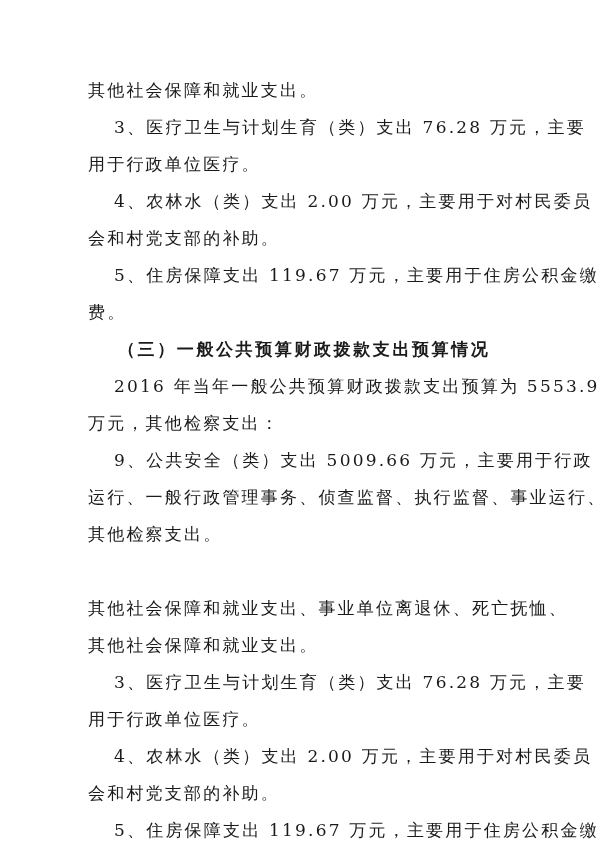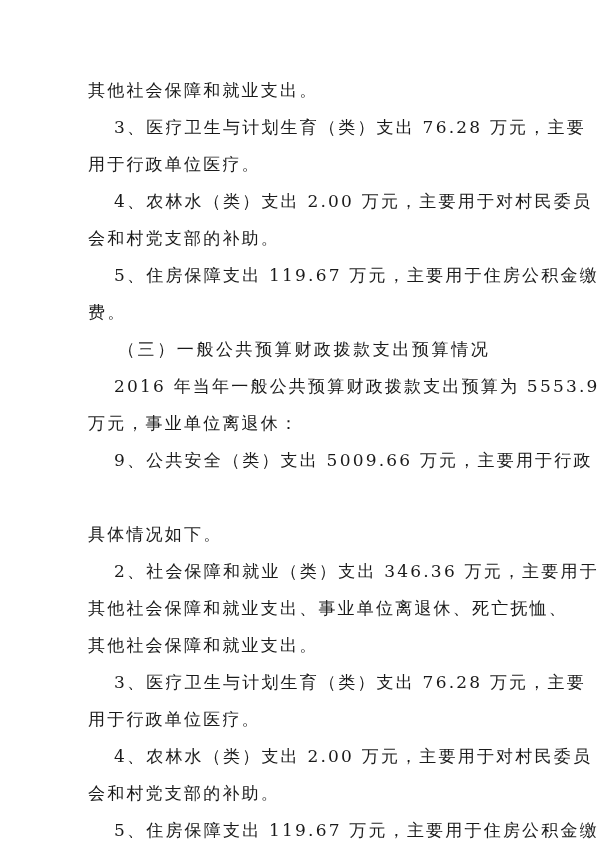--- a/index.html
+++ b/index.html
@@ -2,39 +2,39 @@
 <html><head>
 <meta charset="utf-8">
 <style>
   html, body { margin: 0; padding: 0; background: #ffffff; }
   body { width: 600px; height: 848px; position: relative; overflow: hidden;
          font-family: "DejaVu Serif", "Liberation Serif", serif; color: #1a1a1a; }
   .page { position: absolute; left: 0; top: 0; width: 600px; height: 804px; padding-left: 16px; }
   .line { position: absolute; left: 88px; width: 430px; font-size: 17px;
           letter-spacing: 2.2px; white-space: nowrap; line-height: 20px; }
   .indent { left: 114px; }
-  .heading { font-weight: normal; letter-spacing: 2.6px; }
+  .heading { font-weight: bold; letter-spacing: 2.6px; }
 </style>
 </head>
 <body>
 
 <div class="page">
   <div class="line" style="top:80px">其他社会保障和就业支出。</div>
   <div class="line indent" style="top:117px">3、医疗卫生与计划生育（类）支出 76.28 万元，主要</div>
   <div class="line" style="top:154px">用于行政单位医疗。</div>
   <div class="line indent" style="top:191px">4、农林水（类）支出 2.00 万元，主要用于对村民委员</div>
   <div class="line" style="top:228px">会和村党支部的补助。</div>
   <div class="line indent" style="top:265px">5、住房保障支出 119.67 万元，主要用于住房公积金缴</div>
   <div class="line" style="top:302px">费。</div>
   <div class="line indent heading" style="top:339px;left:118px">（三）一般公共预算财政拨款支出预算情况</div>
   <div class="line indent" style="top:376px">2016 年当年一般公共预算财政拨款支出预算为 5553.97</div>
-  <div class="line" style="top:413px">万元，事业单位离退休：</div>
+  <div class="line" style="top:413px">万元，其他检察支出：</div>
   <div class="line indent" style="top:450px">9、公共安全（类）支出 5009.66 万元，主要用于行政</div>
-  <div class="line" style="top:524px">具体情况如下。</div>
-  <div class="line indent" style="top:561px">2、社会保障和就业（类）支出 346.36 万元，主要用于</div>
+  <div class="line" style="top:487px">运行、一般行政管理事务、侦查监督、执行监督、事业运行、</div>
+  <div class="line" style="top:524px">其他检察支出。</div>
   <div class="line" style="top:598px">其他社会保障和就业支出、事业单位离退休、死亡抚恤、</div>
   <div class="line" style="top:635px">其他社会保障和就业支出。</div>
   <div class="line indent" style="top:672px">3、医疗卫生与计划生育（类）支出 76.28 万元，主要</div>
   <div class="line" style="top:709px">用于行政单位医疗。</div>
   <div class="line indent" style="top:746px">4、农林水（类）支出 2.00 万元，主要用于对村民委员</div>
   <div class="line" style="top:783px">会和村党支部的补助。</div>
   <div class="line indent" style="top:820px">5、住房保障支出 119.67 万元，主要用于住房公积金缴</div>
 </div>
 
 </body></html>

